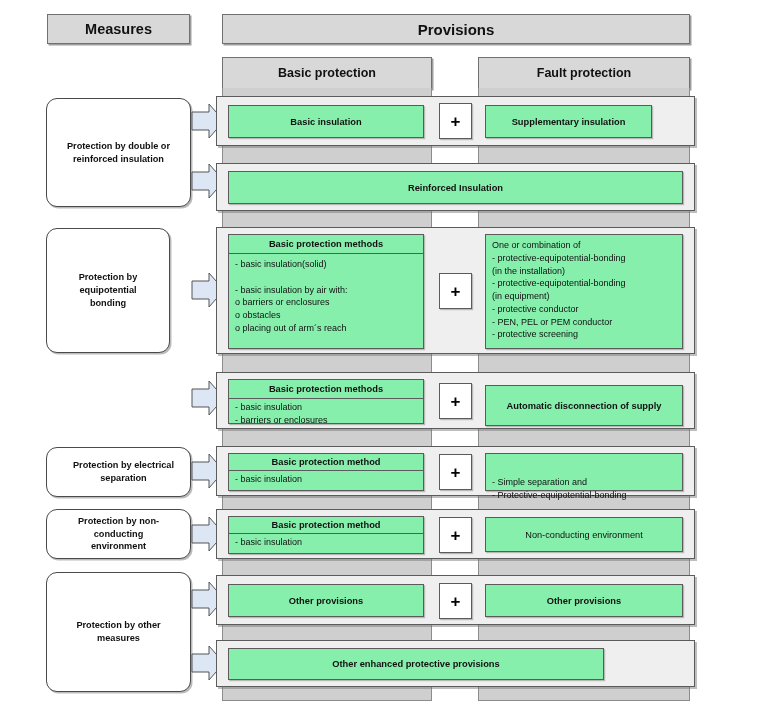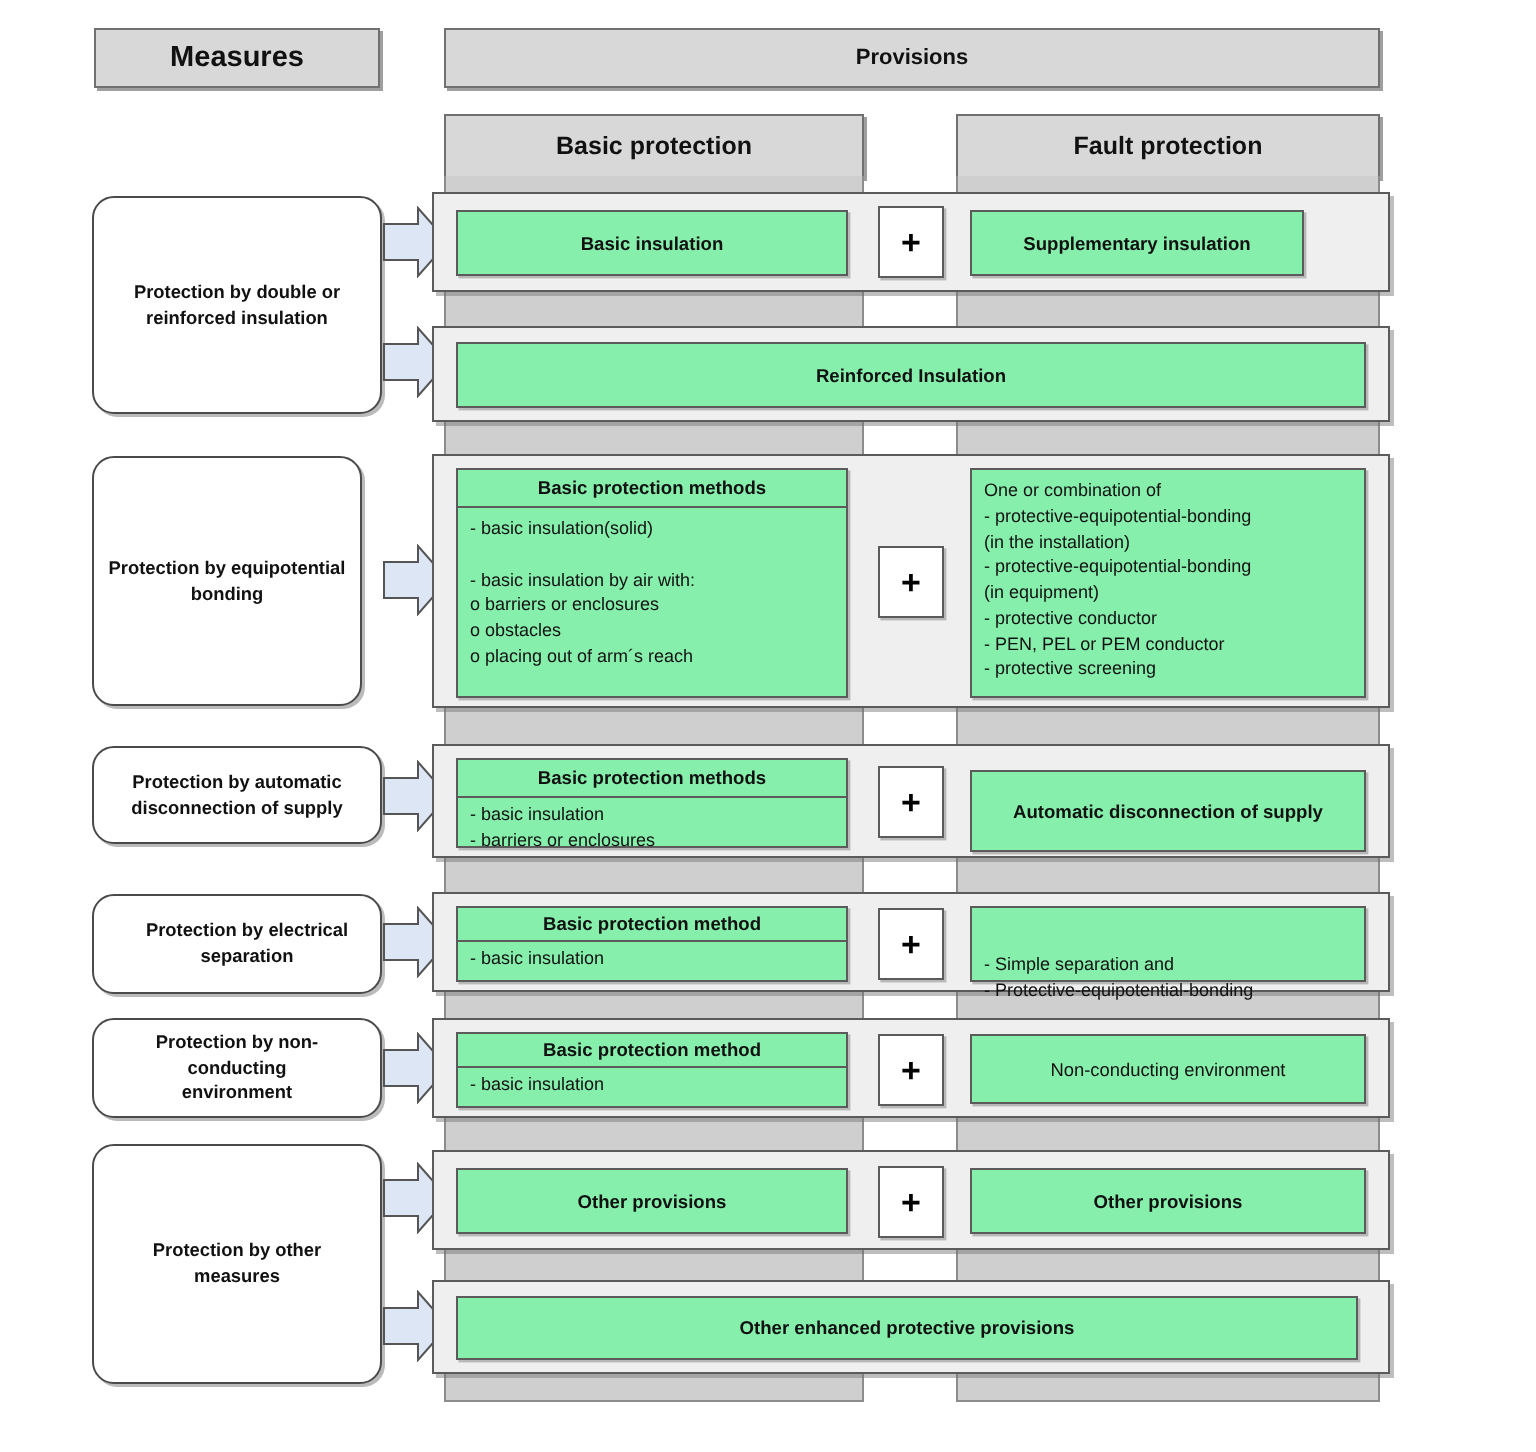--- a/index.html
+++ b/index.html
@@ -15,21 +15,21 @@
 
   
   .hdr{
     background:#d8d8d8;
     border:1px solid #707070;
     box-shadow:1.5px 1.5px 0 rgba(80,80,80,.55);
     display:flex;align-items:center;justify-content:center;
     font-weight:bold;color:#111;
   }
   .hdr-measures{left:47px;top:14px;width:143px;height:30px;font-size:14.5px;}
-  .hdr-provisions{left:222px;top:14px;width:468px;height:30px;font-size:11px;}
+  .hdr-provisions{left:222px;top:14px;width:468px;height:30px;font-size:15px;}
   .hdr-basic{left:222px;top:57px;width:210px;height:32px;font-size:12.5px;}
   .hdr-fault{left:478px;top:57px;width:212px;height:32px;font-size:12.5px;}
 
   
   .colband{background:#cfcfcf;border:1px solid #8c8c8c;border-top:none;}
   .band-basic{left:222px;top:88px;width:210px;height:613px;}
   .band-fault{left:478px;top:88px;width:212px;height:613px;}
 
   
   .measure{
@@ -93,27 +93,23 @@
     <span>Fault protection</span>
   </div>
 
   <div class="abs colband band-basic"></div>
   <div class="abs colband band-fault"></div>
 
   <div class="abs measure" style="left:46px;top:98px;width:145px;height:109px;">
     <span style="white-space:pre-line">Protection by double or
 reinforced insulation</span>
   </div>
-  <div class="abs measure" style="left:46px;top:228px;width:135px;height:125px;">
+  <div class="abs measure" style="left:46px;top:228px;width:124px;height:125px;">
     <span style="white-space:pre-line">Protection by equipotential
 bonding</span>
-  </div>
-  <div class="abs measure" style="left:46px;top:373px;width:145px;height:49px;">
-    <span style="white-space:pre-line">Protection by automatic
-disconnection of supply</span>
   </div>
   <div class="abs measure" style="left:46px;top:447px;width:145px;height:50px;padding-left:17px;">
     <span style="white-space:pre-line">Protection by electrical
 separation</span>
   </div>
   <div class="abs measure" style="left:46px;top:509px;width:145px;height:50px;">
     <span style="white-space:pre-line">Protection by non-conducting
 environment</span>
   </div>
   <div class="abs measure" style="left:46px;top:572px;width:145px;height:120px;">
@@ -251,18 +247,18 @@
     </div>
     <div class="abs plusbox" style="left:222px;top:7px;width:33px;height:36px;">
       <span>+</span>
     </div>
     <div class="abs card card-center" style="left:268px;top:8px;width:198px;height:33px;">
       <span class="label-c">Other provisions</span>
     </div>
   </div>
 
   <div class="abs rowpanel" style="left:216px;top:640px;width:479px;height:47px;">
-    <div class="abs card card-center" style="left:11px;top:7px;width:451px;height:32px;">
+    <div class="abs card card-center" style="left:11px;top:7px;width:376px;height:32px;">
       <span class="label-c">Other enhanced protective provisions</span>
     </div>
   </div>
 
 </div>
 
 </body></html>

